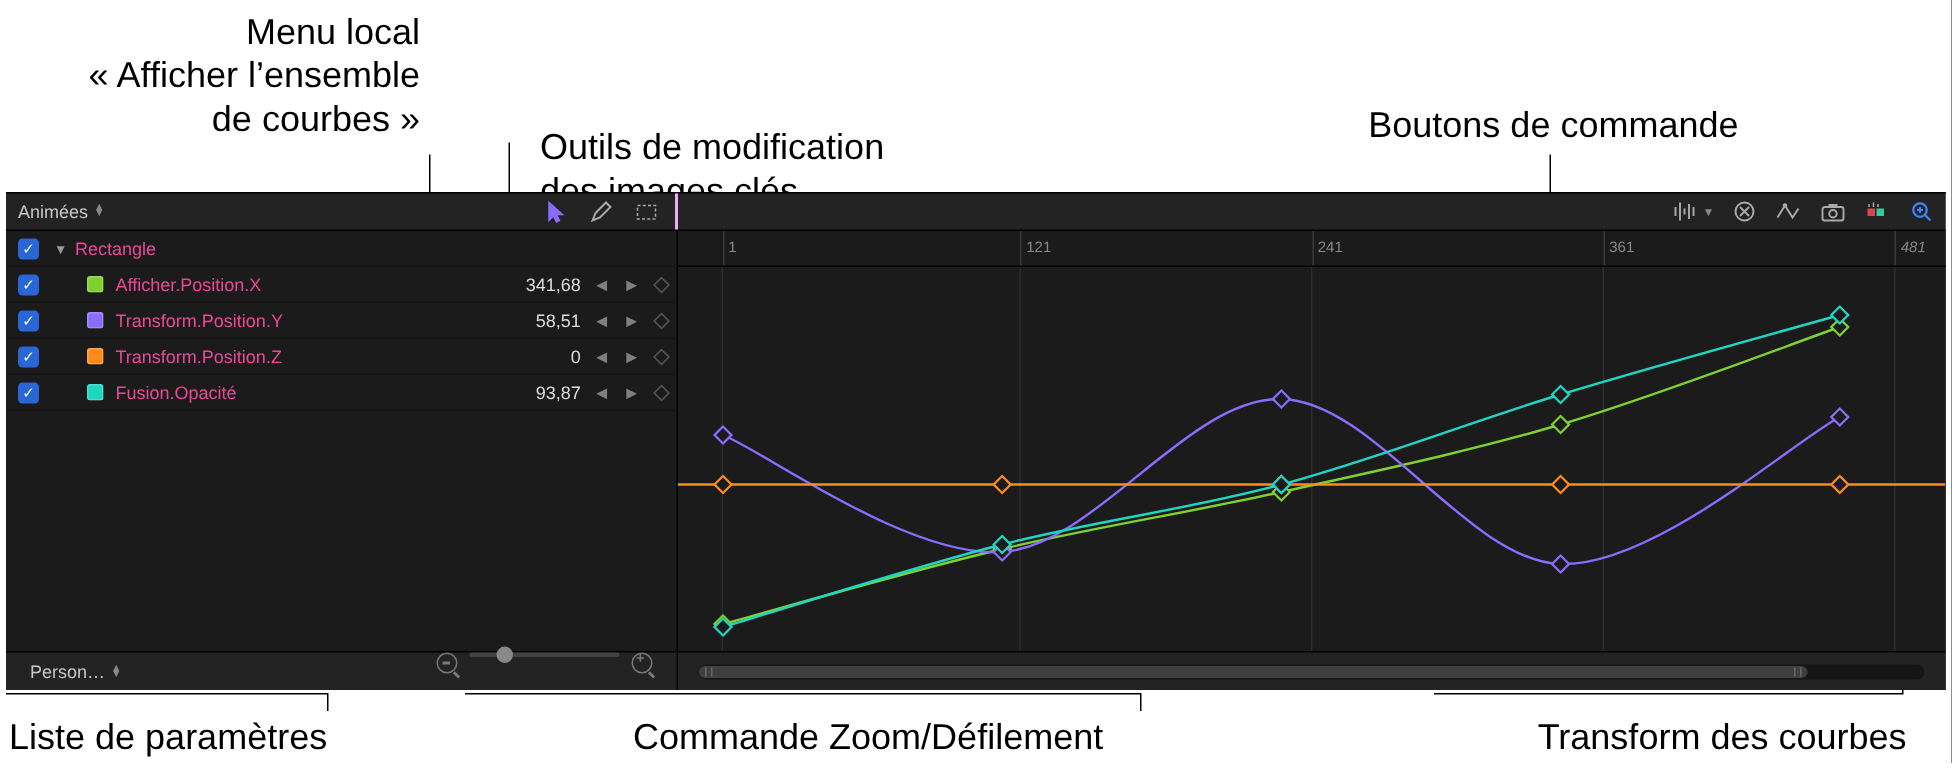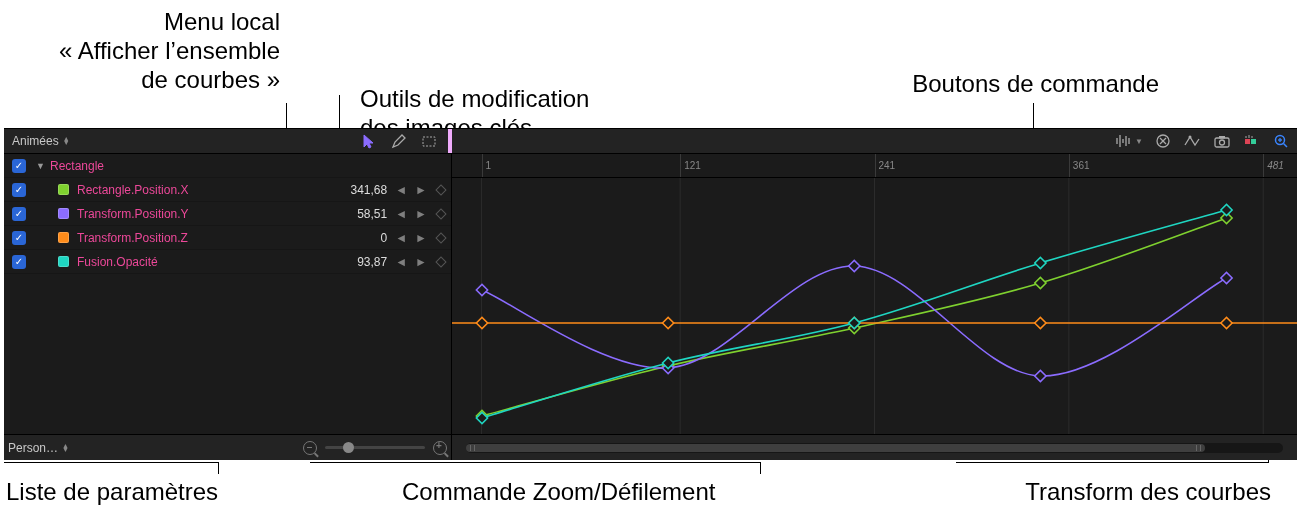--- a/index.html
+++ b/index.html
@@ -45,21 +45,21 @@
     border-top: 1px solid #000;
     border-bottom: 1px solid #000;
     background: #232323;
     display: flex;
     align-items: stretch;
   }
   .toolbar-left {
     width: 448px;
     display: flex;
     align-items: center;
-    border-right: 4px solid #f0abfc;
+    border-right: 2px solid #f0abfc;
   }
   .toolbar-right {
     flex: 1;
     display: flex;
     align-items: center;
     justify-content: flex-end;
     gap: 12px;
     padding-right: 8px;
   }
   .curveset-popup {
@@ -156,22 +156,21 @@
     margin-left: 4px;
     cursor: pointer;
   }
 
   
   .param-footer {
     height: 26px;
     border-top: 1px solid #000;
     background: #232323;
     display: flex;
-    align-items: center;
-    padding: 0 4px;
+    padding: 0 16px;
     gap: 8px;
   }
   .zoom-glyph {
     width: 14px; height: 14px;
     border: 1.5px solid #777;
     border-radius: 50%;
     position: relative;
     cursor: pointer;
   }
   .zoom-glyph::after {
@@ -300,21 +299,21 @@
 <div class="callout-line" style="left:339px; top:128px; width:113px; height:1px;"></div>
 
 <div class="callout" style="right:142px; top:70px; text-align:right;">Boutons de commande</div>
 <div class="callout-line" style="left:1033px; top:103px; width:1px; height:25px;"></div>
 <div class="callout-line" style="left:1033px; top:128px; width:264px; height:1px;"></div>
 
 <div class="callout" style="left:6px; top:478px;">Liste de paramètres</div>
 <div class="callout-line" style="left:4px; top:462px; width:214px; height:1px;"></div>
 <div class="callout-line" style="left:218px; top:462px; width:1px; height:12px;"></div>
 
-<div class="callout" style="left:402px; top:478px;">Commande Zoom/Défilement</div>
+<div class="callout" style="left:422px; top:478px;">Commande Zoom/Défilement</div>
 <div class="callout-line" style="left:310px; top:462px; width:450px; height:1px;"></div>
 <div class="callout-line" style="left:760px; top:462px; width:1px; height:12px;"></div>
 
 <div class="callout" style="right:30px; top:478px; text-align:right;">Transform des courbes</div>
 <div class="callout-line" style="left:956px; top:462px; width:312px; height:1px;"></div>
 <div class="callout-line" style="left:1268px; top:328px; width:1px; height:135px;"></div>
 
 <div class="panel">
 
   <div class="toolbar">
@@ -405,21 +404,21 @@
 
         <div class="row">
           <div class="chk">✓</div>
           <span class="disclosure">▼</span>
           <span class="row-name">Rectangle</span>
         </div>
 
         <div class="row">
           <div class="chk">✓</div>
           <span class="swatch" style="background:#7fd12f"></span>
-          <span class="row-name">Rectangle.Position.X</span>
+          <span class="row-name">Afficher.Position.X</span>
           <span class="row-spacer"></span>
           <span class="row-value">341,68</span>
           <span class="kf-nav">
             <span class="nav-arrow">◄</span>
             <span class="nav-arrow">►</span>
             <span class="kf-diamond"></span>
           </span>
         </div>
 
         <div class="row">

